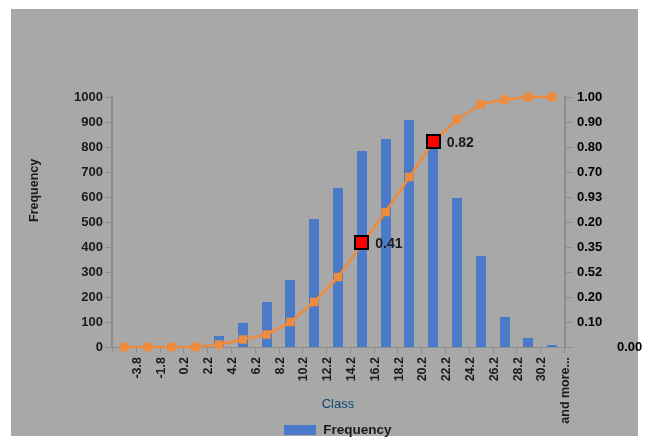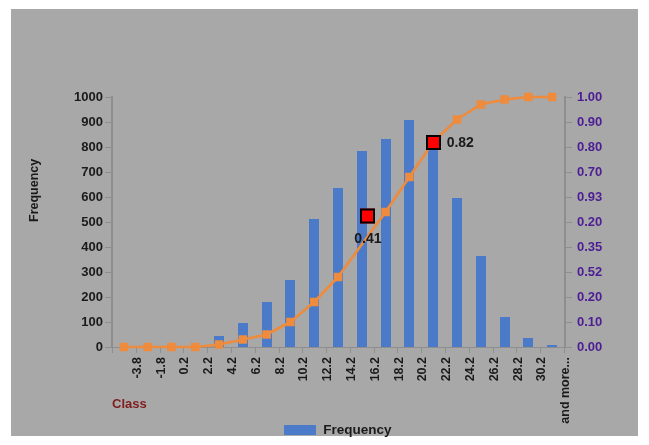--- a/index.html
+++ b/index.html
@@ -77,21 +77,21 @@
   .ylabel-l-wrap {
     position: absolute;
     left: 0;
     width: 92px;
   }
   .ylabel-r {
     position: absolute;
     left: 566px;
     font-size: 13px;
     font-weight: bold;
-    color: #4c1d95;
+    color: #000000;
     transform: translateY(-8px);
     white-space: nowrap;
   }
   
   .xtick {
     position: absolute;
     top: 338px;
     width: 1px;
     height: 6px;
     background: #8e8e8e;
@@ -122,21 +122,21 @@
     top: 0;
     width: 452px;
     height: 250px;
     overflow: visible;
     pointer-events: none;
   }
   
   .callout {
     position: absolute;
     display: flex;
-    align-items: center;
+    align-items: flex-start;
     gap: 6px;
     transform: translateY(-50%);
   }
   .callout-box {
     width: 15px;
     height: 15px;
     background: #ff0000;
     border: 2.5px solid #000000;
     box-sizing: border-box;
   }
@@ -156,23 +156,24 @@
     color: #1a1a1a;
     transform-origin: left top;
     transform: rotate(-90deg);
     white-space: nowrap;
   }
   .xtitle {
     position: absolute;
     left: 101px;
     top: 387px;
     width: 452px;
+    text-align: center;
     font-size: 13px;
-    font-weight: bold;
-    color: #7f1d1d;
+    font-weight: normal;
+    color: #0c4a6e;
   }
   
   .legend {
     position: absolute;
     left: 101px;
     top: 413px;
     width: 452px;
     display: flex;
     justify-content: center;
     align-items: center;
@@ -268,21 +269,21 @@
         <div class="ylabel-l-wrap" style="position: absolute; top: 113px;">
           <div class="ylabel-l">900</div>
         </div>
         <div class="ytick-l" style="top: 88px;"></div>
         <div class="ylabel-l-wrap" style="position: absolute; top: 88px;">
           <div class="ylabel-l">1000</div>
         </div>
       </div>
     <div id="y-right-group">
         <div class="ytick-r" style="top: 338px;"></div>
-        <div class="ylabel-r" style="top: 338px;">0.00</div>
+        <div class="ylabel-r" style="top: 338px; margin-left: 40px;">0.00</div>
         <div class="ytick-r" style="top: 313px;"></div>
         <div class="ylabel-r" style="top: 313px;">0.10</div>
         <div class="ytick-r" style="top: 288px;"></div>
         <div class="ylabel-r" style="top: 288px;">0.20</div>
         <div class="ytick-r" style="top: 263px;"></div>
         <div class="ylabel-r" style="top: 263px;">0.52</div>
         <div class="ytick-r" style="top: 238px;"></div>
         <div class="ylabel-r" style="top: 238px;">0.35</div>
         <div class="ytick-r" style="top: 213px;"></div>
         <div class="ylabel-r" style="top: 213px;">0.20</div>
@@ -371,21 +372,21 @@
           <rect x="221.75" y="175.75" width="8.5" height="8.5" fill="#ee8b3c"></rect>
           <rect x="269.32894736842104" y="110.75" width="8.5" height="8.5" fill="#ee8b3c"></rect>
           <rect x="293.1184210526316" y="75.75" width="8.5" height="8.5" fill="#ee8b3c"></rect>
           <rect x="340.69736842105266" y="18.25" width="8.5" height="8.5" fill="#ee8b3c"></rect>
           <rect x="364.4868421052632" y="3.25" width="8.5" height="8.5" fill="#ee8b3c"></rect>
           <rect x="388.2763157894737" y="-1.75" width="8.5" height="8.5" fill="#ee8b3c"></rect>
           <rect x="412.0657894736842" y="-4.25" width="8.5" height="8.5" fill="#ee8b3c"></rect>
           <rect x="435.85526315789474" y="-4.25" width="8.5" height="8.5" fill="#ee8b3c"></rect>
         </svg>
       <div id="callouts-group">
-          <div class="callout" style="left: 242.289px; top: 130px; flex-direction: column;">
+          <div class="callout" style="left: 242.289px; top: 146px;">
             <span class="callout-box" style="background: rgb(255, 0, 0); border-color: rgb(0, 0, 0);"></span>
             <span class="callout-text">0.41</span>
           </div>
           <div class="callout" style="left: 313.658px; top: 45px;">
             <span class="callout-box" style="background: rgb(255, 0, 0); border-color: rgb(0, 0, 0);"></span>
             <span class="callout-text">0.82</span>
           </div>
         </div>
     </div>
 

